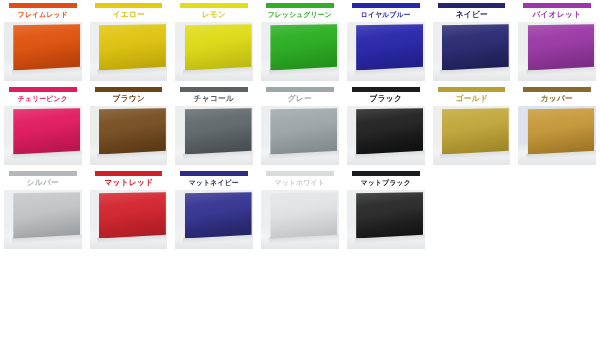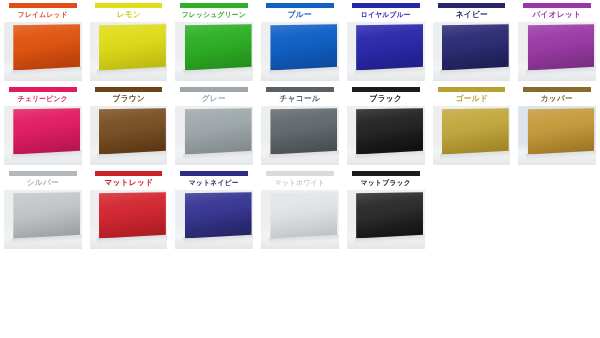--- a/index.html
+++ b/index.html
@@ -95,50 +95,50 @@
       <div class="bar" style="background: rgb(224, 77, 22);"></div>
       <div class="label tiny" style="color: rgb(224, 77, 22);">フレイムレッド</div>
       <div class="photo">
         <div class="bg" style="background: linear-gradient(rgb(233, 235, 236) 0%, rgb(233, 235, 236) 62%, rgb(242, 243, 244) 78%, rgb(228, 230, 232) 100%);"></div>
         <div class="shadowline"></div>
         <div class="sheetimg" style="background: linear-gradient(168deg, rgb(224, 84, 15) 0%, rgb(224, 84, 15) 45%, rgb(194, 67, 11) 100%);"></div>
         <div class="gloss"></div>
       </div>
     </div>
     <div class="cell">
+      <div class="bar" style="background: rgb(227, 201, 16);"></div>
+      <div class="label" style="color: rgb(217, 190, 15);">イエロー</div>
+      <div class="photo">
+        <div class="bg" style="background: linear-gradient(rgb(236, 238, 240) 0%, rgb(236, 238, 240) 62%, rgb(242, 243, 244) 78%, rgb(228, 230, 232) 100%);"></div>
+        <div class="shadowline"></div>
+        <div class="sheetimg" style="background: linear-gradient(168deg, rgb(224, 197, 16) 0%, rgb(224, 197, 16) 45%, rgb(203, 178, 11) 100%);"></div>
+        <div class="gloss"></div>
+      </div>
+    </div>
+    <div class="cell">
       <div class="bar" style="background: rgb(224, 222, 26);"></div>
       <div class="label" style="color: rgb(207, 205, 24);">レモン</div>
       <div class="photo">
         <div class="bg" style="background: linear-gradient(rgb(236, 238, 240) 0%, rgb(236, 238, 240) 62%, rgb(242, 243, 244) 78%, rgb(228, 230, 232) 100%);"></div>
         <div class="shadowline"></div>
         <div class="sheetimg" style="background: linear-gradient(168deg, rgb(223, 219, 24) 0%, rgb(223, 219, 24) 45%, rgb(203, 200, 20) 100%);"></div>
         <div class="gloss"></div>
       </div>
     </div>
     <div class="cell">
       <div class="bar" style="background: rgb(47, 174, 38);"></div>
       <div class="label tiny" style="color: rgb(47, 174, 38);">フレッシュグリーン</div>
       <div class="photo">
         <div class="bg" style="background: linear-gradient(rgb(236, 238, 240) 0%, rgb(236, 238, 240) 62%, rgb(242, 243, 244) 78%, rgb(228, 230, 232) 100%);"></div>
         <div class="shadowline"></div>
         <div class="sheetimg" style="background: linear-gradient(168deg, rgb(45, 175, 36) 0%, rgb(45, 175, 36) 45%, rgb(38, 154, 30) 100%);"></div>
         <div class="gloss"></div>
       </div>
     </div>
     <div class="cell">
-      <div class="bar" style="background: rgb(16, 97, 196);"></div>
-      <div class="label" style="color: rgb(16, 97, 196);">ブルー</div>
-      <div class="photo">
-        <div class="bg" style="background: linear-gradient(rgb(236, 238, 240) 0%, rgb(236, 238, 240) 62%, rgb(242, 243, 244) 78%, rgb(228, 230, 232) 100%);"></div>
-        <div class="shadowline"></div>
-        <div class="sheetimg" style="background: linear-gradient(168deg, rgb(15, 95, 198) 0%, rgb(15, 95, 198) 45%, rgb(13, 81, 168) 100%);"></div>
-        <div class="gloss"></div>
-      </div>
-    </div>
-    <div class="cell">
       <div class="bar" style="background: rgb(38, 38, 168);"></div>
       <div class="label tiny" style="color: rgb(38, 38, 168);">ロイヤルブルー</div>
       <div class="photo">
         <div class="bg" style="background: linear-gradient(rgb(236, 238, 240) 0%, rgb(236, 238, 240) 62%, rgb(242, 243, 244) 78%, rgb(228, 230, 232) 100%);"></div>
         <div class="shadowline"></div>
         <div class="sheetimg" style="background: linear-gradient(168deg, rgb(42, 40, 171) 0%, rgb(42, 40, 171) 45%, rgb(35, 33, 145) 100%);"></div>
         <div class="gloss"></div>
       </div>
     </div>
     <div class="cell">
@@ -175,40 +175,40 @@
       <div class="bar" style="background: rgb(107, 68, 24);"></div>
       <div class="label" style="color: rgb(107, 68, 24);">ブラウン</div>
       <div class="photo">
         <div class="bg" style="background: linear-gradient(rgb(236, 236, 234) 0%, rgb(236, 236, 234) 62%, rgb(242, 243, 244) 78%, rgb(228, 230, 232) 100%);"></div>
         <div class="shadowline"></div>
         <div class="sheetimg" style="background: linear-gradient(168deg, rgb(122, 80, 36) 0%, rgb(122, 80, 36) 45%, rgb(93, 58, 22) 100%);"></div>
         <div class="gloss"></div>
       </div>
     </div>
     <div class="cell">
+      <div class="bar" style="background: rgb(90, 96, 100);"></div>
+      <div class="label" style="color: rgb(90, 96, 100);">チャコール</div>
+      <div class="photo">
+        <div class="bg" style="background: linear-gradient(rgb(236, 238, 240) 0%, rgb(236, 238, 240) 62%, rgb(242, 243, 244) 78%, rgb(228, 230, 232) 100%);"></div>
+        <div class="shadowline"></div>
+        <div class="sheetimg" style="background: linear-gradient(168deg, rgb(99, 106, 110) 0%, rgb(99, 106, 110) 45%, rgb(74, 81, 85) 100%);"></div>
+        <div class="gloss"></div>
+      </div>
+    </div>
+    <div class="cell">
       <div class="bar" style="background: rgb(159, 166, 169);"></div>
       <div class="label" style="color: rgb(159, 166, 169);">グレー</div>
       <div class="photo">
         <div class="bg" style="background: linear-gradient(rgb(236, 238, 240) 0%, rgb(236, 238, 240) 62%, rgb(242, 243, 244) 78%, rgb(228, 230, 232) 100%);"></div>
         <div class="shadowline"></div>
         <div class="sheetimg" style="background: linear-gradient(168deg, rgb(159, 168, 171) 0%, rgb(159, 168, 171) 45%, rgb(139, 148, 151) 100%);"></div>
         <div class="gloss"></div>
       </div>
     </div>
     <div class="cell">
-      <div class="bar" style="background: rgb(90, 96, 100);"></div>
-      <div class="label" style="color: rgb(90, 96, 100);">チャコール</div>
-      <div class="photo">
-        <div class="bg" style="background: linear-gradient(rgb(236, 238, 240) 0%, rgb(236, 238, 240) 62%, rgb(242, 243, 244) 78%, rgb(228, 230, 232) 100%);"></div>
-        <div class="shadowline"></div>
-        <div class="sheetimg" style="background: linear-gradient(168deg, rgb(99, 106, 110) 0%, rgb(99, 106, 110) 45%, rgb(74, 81, 85) 100%);"></div>
-        <div class="gloss"></div>
-      </div>
-    </div>
-    <div class="cell">
       <div class="bar" style="background: rgb(28, 28, 28);"></div>
       <div class="label" style="color: rgb(28, 28, 28);">ブラック</div>
       <div class="photo">
         <div class="bg" style="background: linear-gradient(rgb(236, 238, 240) 0%, rgb(236, 238, 240) 62%, rgb(242, 243, 244) 78%, rgb(228, 230, 232) 100%);"></div>
         <div class="shadowline"></div>
         <div class="sheetimg" style="background: linear-gradient(168deg, rgb(35, 35, 35) 0%, rgb(35, 35, 35) 45%, rgb(13, 13, 13) 100%);"></div>
         <div class="gloss"></div>
       </div>
     </div>
     <div class="cell">

